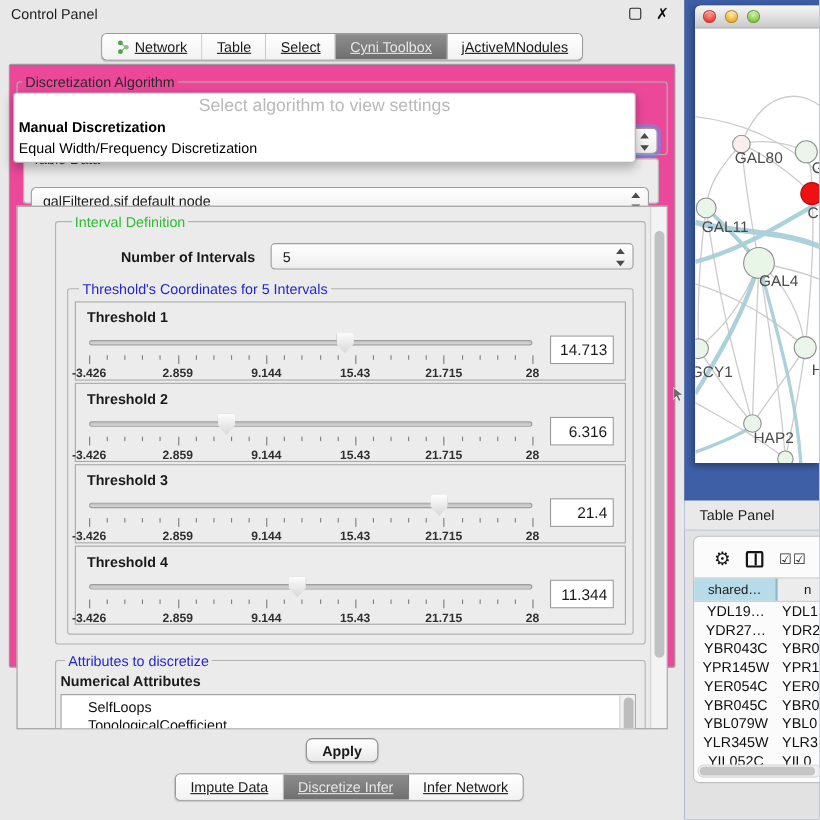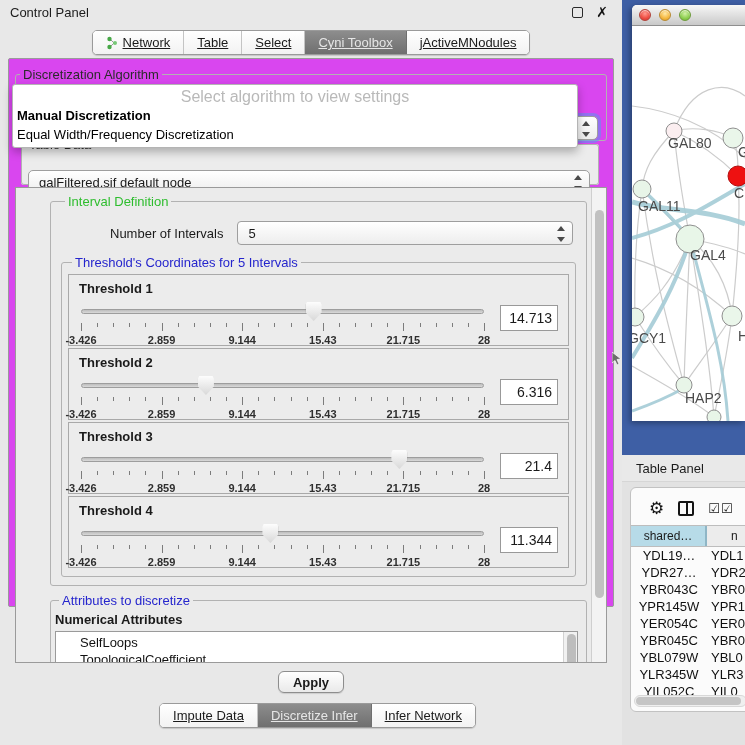--- a/index.html
+++ b/index.html
@@ -20,21 +20,21 @@
   .tabrow-top { margin-top:6px; }
   .seg { display:flex; border:1px solid #9a9a9a; border-radius:5px; overflow:hidden; background:#fff;
          box-shadow:0 1px 1px rgba(0,0,0,.15); height:25px; }
   .seg-item { display:flex; align-items:center; gap:5px; padding:0 13px; font-size:13px; color:#1a1a1a;
               background:linear-gradient(#ffffff,#f2f2f2); border-right:1px solid #c4c4c4; cursor:default; white-space:nowrap;text-decoration:underline; }
   .seg-item:last-child { border-right:none; }
   .seg-item.sel { background:linear-gradient(#8d8d8d,#6f6f6f); color:#e6e6e6; border-right-color:#6f6f6f; }
   .net-ic { display:inline-block; width:12px; height:14px; }
 
   #content { position:absolute; left:8px; top:58px; width:606px; height:549px;
-             border:1px solid #9a9a9a; border-radius:2px; background:#d946ef; }
+             border:1px solid #9a9a9a; border-radius:2px; background:#ec4899; }
 
   fieldset.group { border:1px solid #b2b2b2; border-radius:3px; position:relative; }
   fieldset.group legend { font-size:13px; padding:0 3px; margin-left:4px; }
   .lg-dark { color:#2b2b2b; }
   .lg-green { color:#2ebd2e; }
   .lg-blue { color:#2525cd; }
 
   
   #alg-group { position:absolute; left:6px; top:8px; width:592px; height:74px; }
   .combo { position:relative; background:linear-gradient(#ffffff,#ededed); border:1px solid #9e9e9e;
@@ -60,21 +60,21 @@
 
   
   #scrollpane { position:absolute; left:6px; top:128px; width:592px; height:476px;
                 border:1px solid #9a9a9a; background:#ebebeb; overflow:hidden; }
   #scrollbody { position:absolute; left:0; top:0; right:15px; bottom:0; overflow:hidden; padding:6px 4px 0 34px; }
   .vscroll { position:absolute; right:0; top:0; width:15px; bottom:0; background:#f3f3f3; border-left:1px solid #cfcfcf; }
   .vscroll .vthumb { position:absolute; left:3px; width:9px; border-radius:5px; background:#c1c1c1; }
 
   #iv-group { width:100%; padding:4px 10px 8px 10px; }
   .num-row { display:flex; align-items:center; margin:8px 0 10px 18px; }
-  .num-label { font-weight:normal; margin-right:14px; white-space:nowrap;padding-left:31px; }
+  .num-label { font-weight:bold; margin-right:14px; white-space:nowrap;padding-left:31px; }
   .num-combo { flex:1; max-width:336px; border-radius:4px; }
 
   #thr-group { padding:4px 6px 6px 6px; }
   .t-panel { border:1px solid #a9a9a9; background:#ececec; padding:6px 10px 4px 10px; height:72px; margin-bottom:2px; }
   .t-label { font-weight:bold; font-size:13px; }
   .t-row { display:flex; align-items:flex-start; margin-top:5px; gap:14px; }
   .t-slider { position:relative; flex:1; height:48px; margin:0 2px; }
   .t-track { position:absolute; left:0; right:0; top:8px; height:5px; border:1px solid #9d9d9d; border-radius:3px;
              background:linear-gradient(#bdbdbd,#d9d9d9); }
   .t-thumb { position:absolute; top:1px; width:16px; height:19px; margin-left:-8px;

